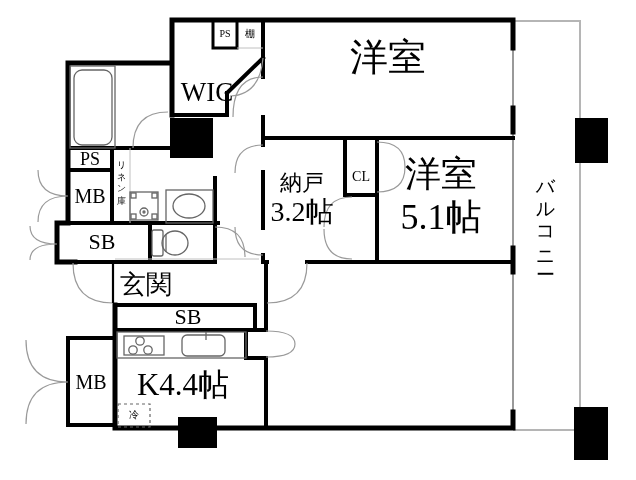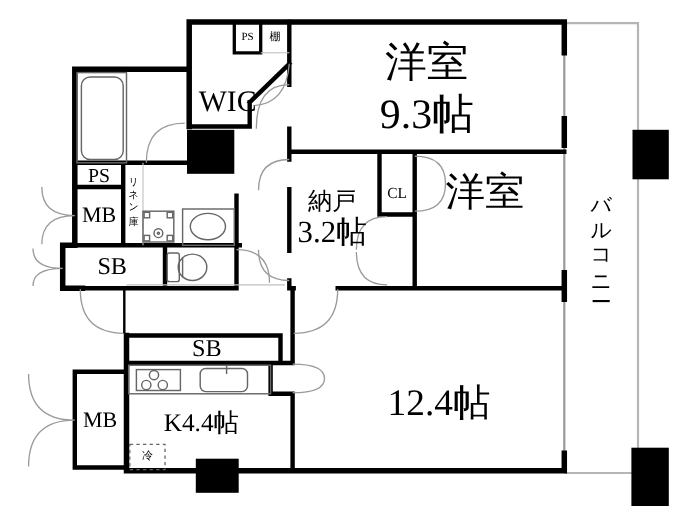--- a/index.html
+++ b/index.html
@@ -136,26 +136,26 @@
     </g>
     <g>
       <rect class="fx" x="182" y="335" width="43" height="21" rx="5"></rect>
       <line class="fx" x1="206" y1="332" x2="206" y2="340"></line>
     </g>
     <rect class="fxd" x="118" y="404" width="32" height="23"></rect>
   </svg>
 
   <div class="lb" style="left:207px;top:64px;font-size:27px;margin-top:28px;">WIC</div>
   <div class="lb" style="left:388px;top:57px;font-size:38px;">洋室</div>
-  <div class="lb" style="left:388px;top:104px;font-size:38px;">9.3帖</div>
   <div class="lb" style="left:441px;top:174px;font-size:36px;">洋室</div>
+  <div class="lb" style="left:441px;top:217px;font-size:36px;">5.1帖</div>
   <div class="lb" style="left:302px;top:183px;font-size:22px;">納戸</div>
   <div class="lb" style="left:302px;top:212px;font-size:28px;">3.2帖</div>
-  <div class="lb" style="left:399px;top:367px;font-size:34px;">12.4帖</div>
-  <div class="lb" style="left:183px;top:384px;font-size:23px;">K4.4帖</div>
+  <div class="lb" style="left:183px;top:384px;font-size:31px;">K4.4帖</div>
+  <div class="lb" style="left:146px;top:285px;font-size:26px;">玄関</div>
   <div class="lb vert" style="left:546px;top:165px;font-size:19px;">バルコニー</div>
 
   <div class="lb" style="left:361px;top:166px;font-size:14px;margin-top:11px;">CL</div>
   <div class="lb" style="left:250px;top:34px;font-size:10px;">棚</div>
   <div class="lb vert" style="left:121px;top:155px;font-size:9px;letter-spacing:1px;">リネン庫</div>
   <div class="lb" style="left:102px;top:242px;font-size:22px;">SB</div>
   <div class="lb" style="left:188px;top:317px;font-size:22px;">SB</div>
 
   <div class="lb" style="left:225px;top:34px;font-size:10px;">PS</div>
   <div class="lb" style="left:90px;top:159px;font-size:18px;">PS</div>

